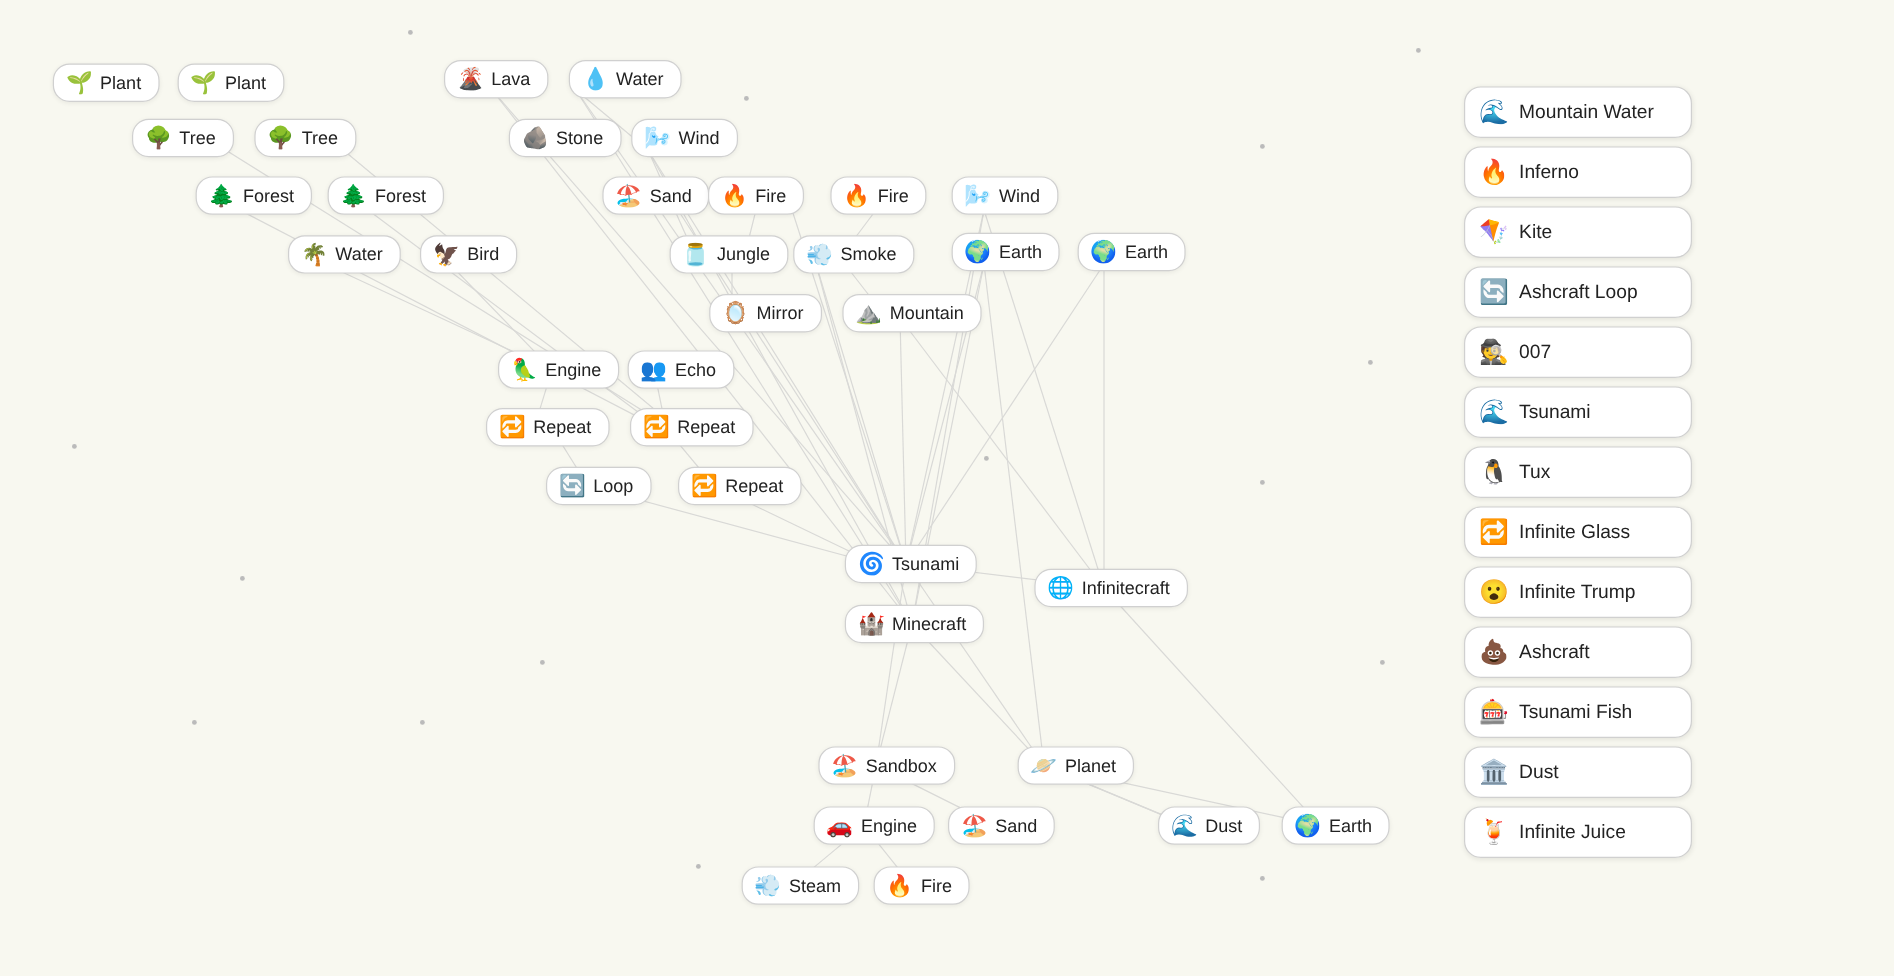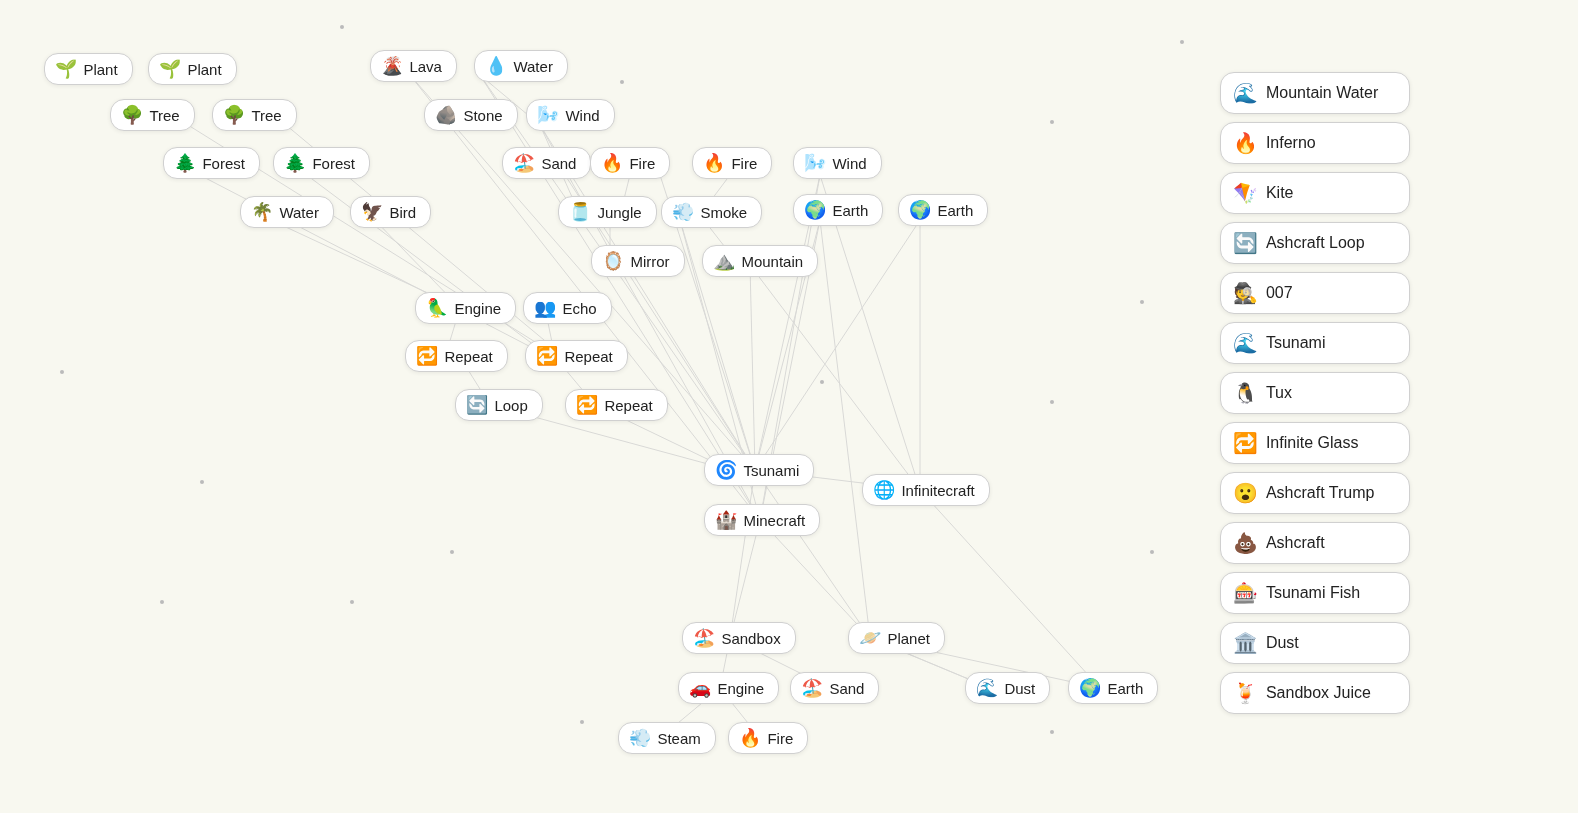--- a/index.html
+++ b/index.html
@@ -363,31 +363,31 @@
     <div class="sidebar-item" style="left: 1220px; top: 372px; min-width: 190px;">
       <span class="icon">🐧</span>
       <span>Tux</span>
     </div>
     <div class="sidebar-item" style="left: 1220px; top: 422px; min-width: 190px;">
       <span class="icon">🔁</span>
       <span>Infinite Glass</span>
     </div>
     <div class="sidebar-item" style="left: 1220px; top: 472px; min-width: 190px;">
       <span class="icon">😮</span>
-      <span>Ashcraft Trump</span>
+      <span>Infinite Trump</span>
     </div>
     <div class="sidebar-item" style="left: 1220px; top: 522px; min-width: 190px;">
       <span class="icon">💩</span>
       <span>Ashcraft</span>
     </div>
     <div class="sidebar-item" style="left: 1220px; top: 572px; min-width: 190px;">
       <span class="icon">🎰</span>
       <span>Tsunami Fish</span>
     </div>
     <div class="sidebar-item" style="left: 1220px; top: 622px; min-width: 190px;">
       <span class="icon">🏛️</span>
       <span>Dust</span>
     </div>
     <div class="sidebar-item" style="left: 1220px; top: 672px; min-width: 190px;">
       <span class="icon">🍹</span>
-      <span>Sandbox Juice</span>
+      <span>Infinite Juice</span>
     </div>
   </div>
 
 </body></html>

